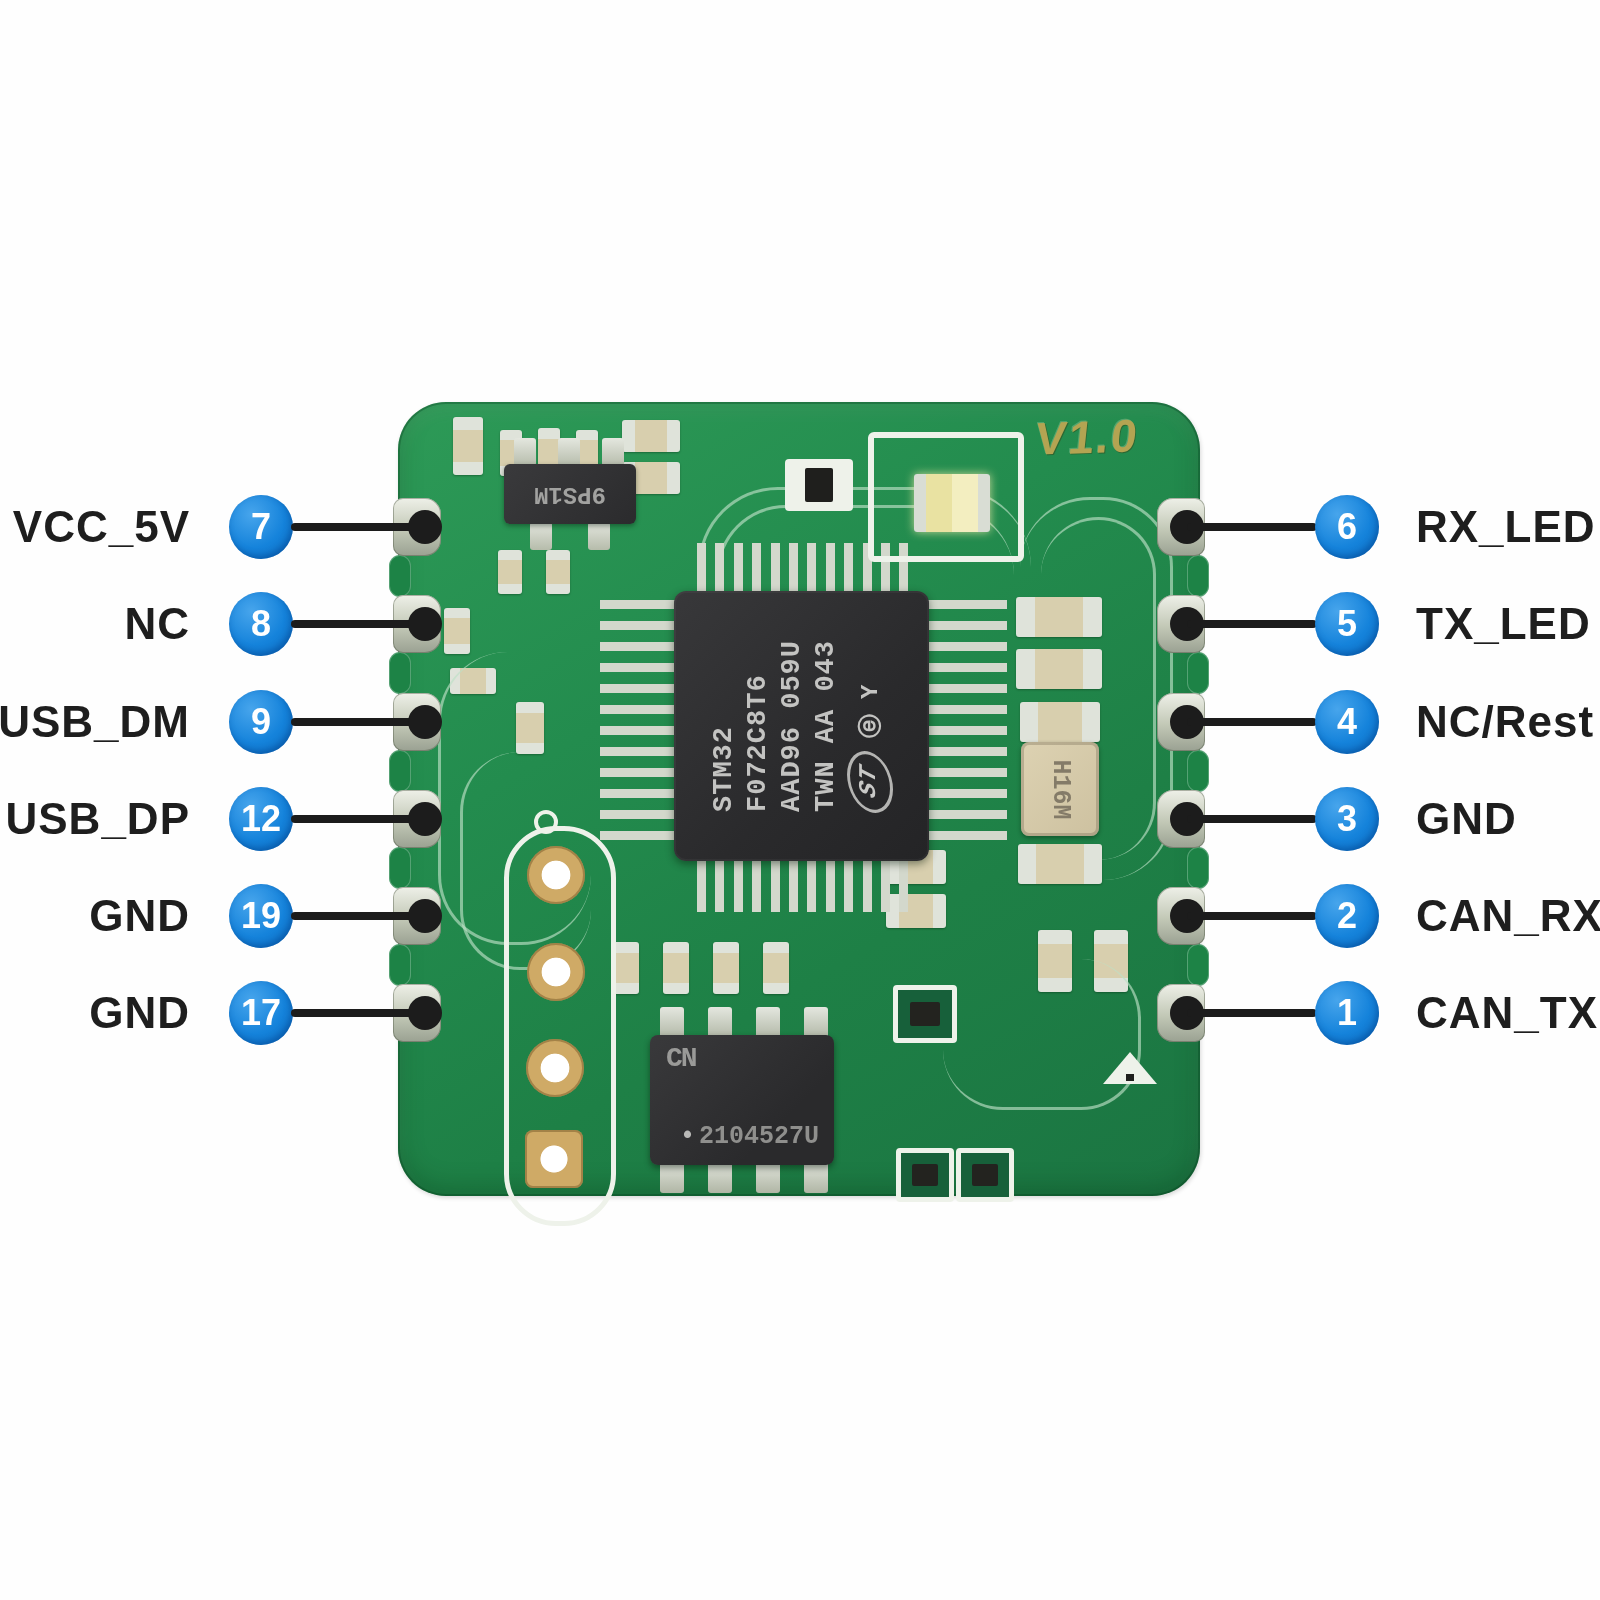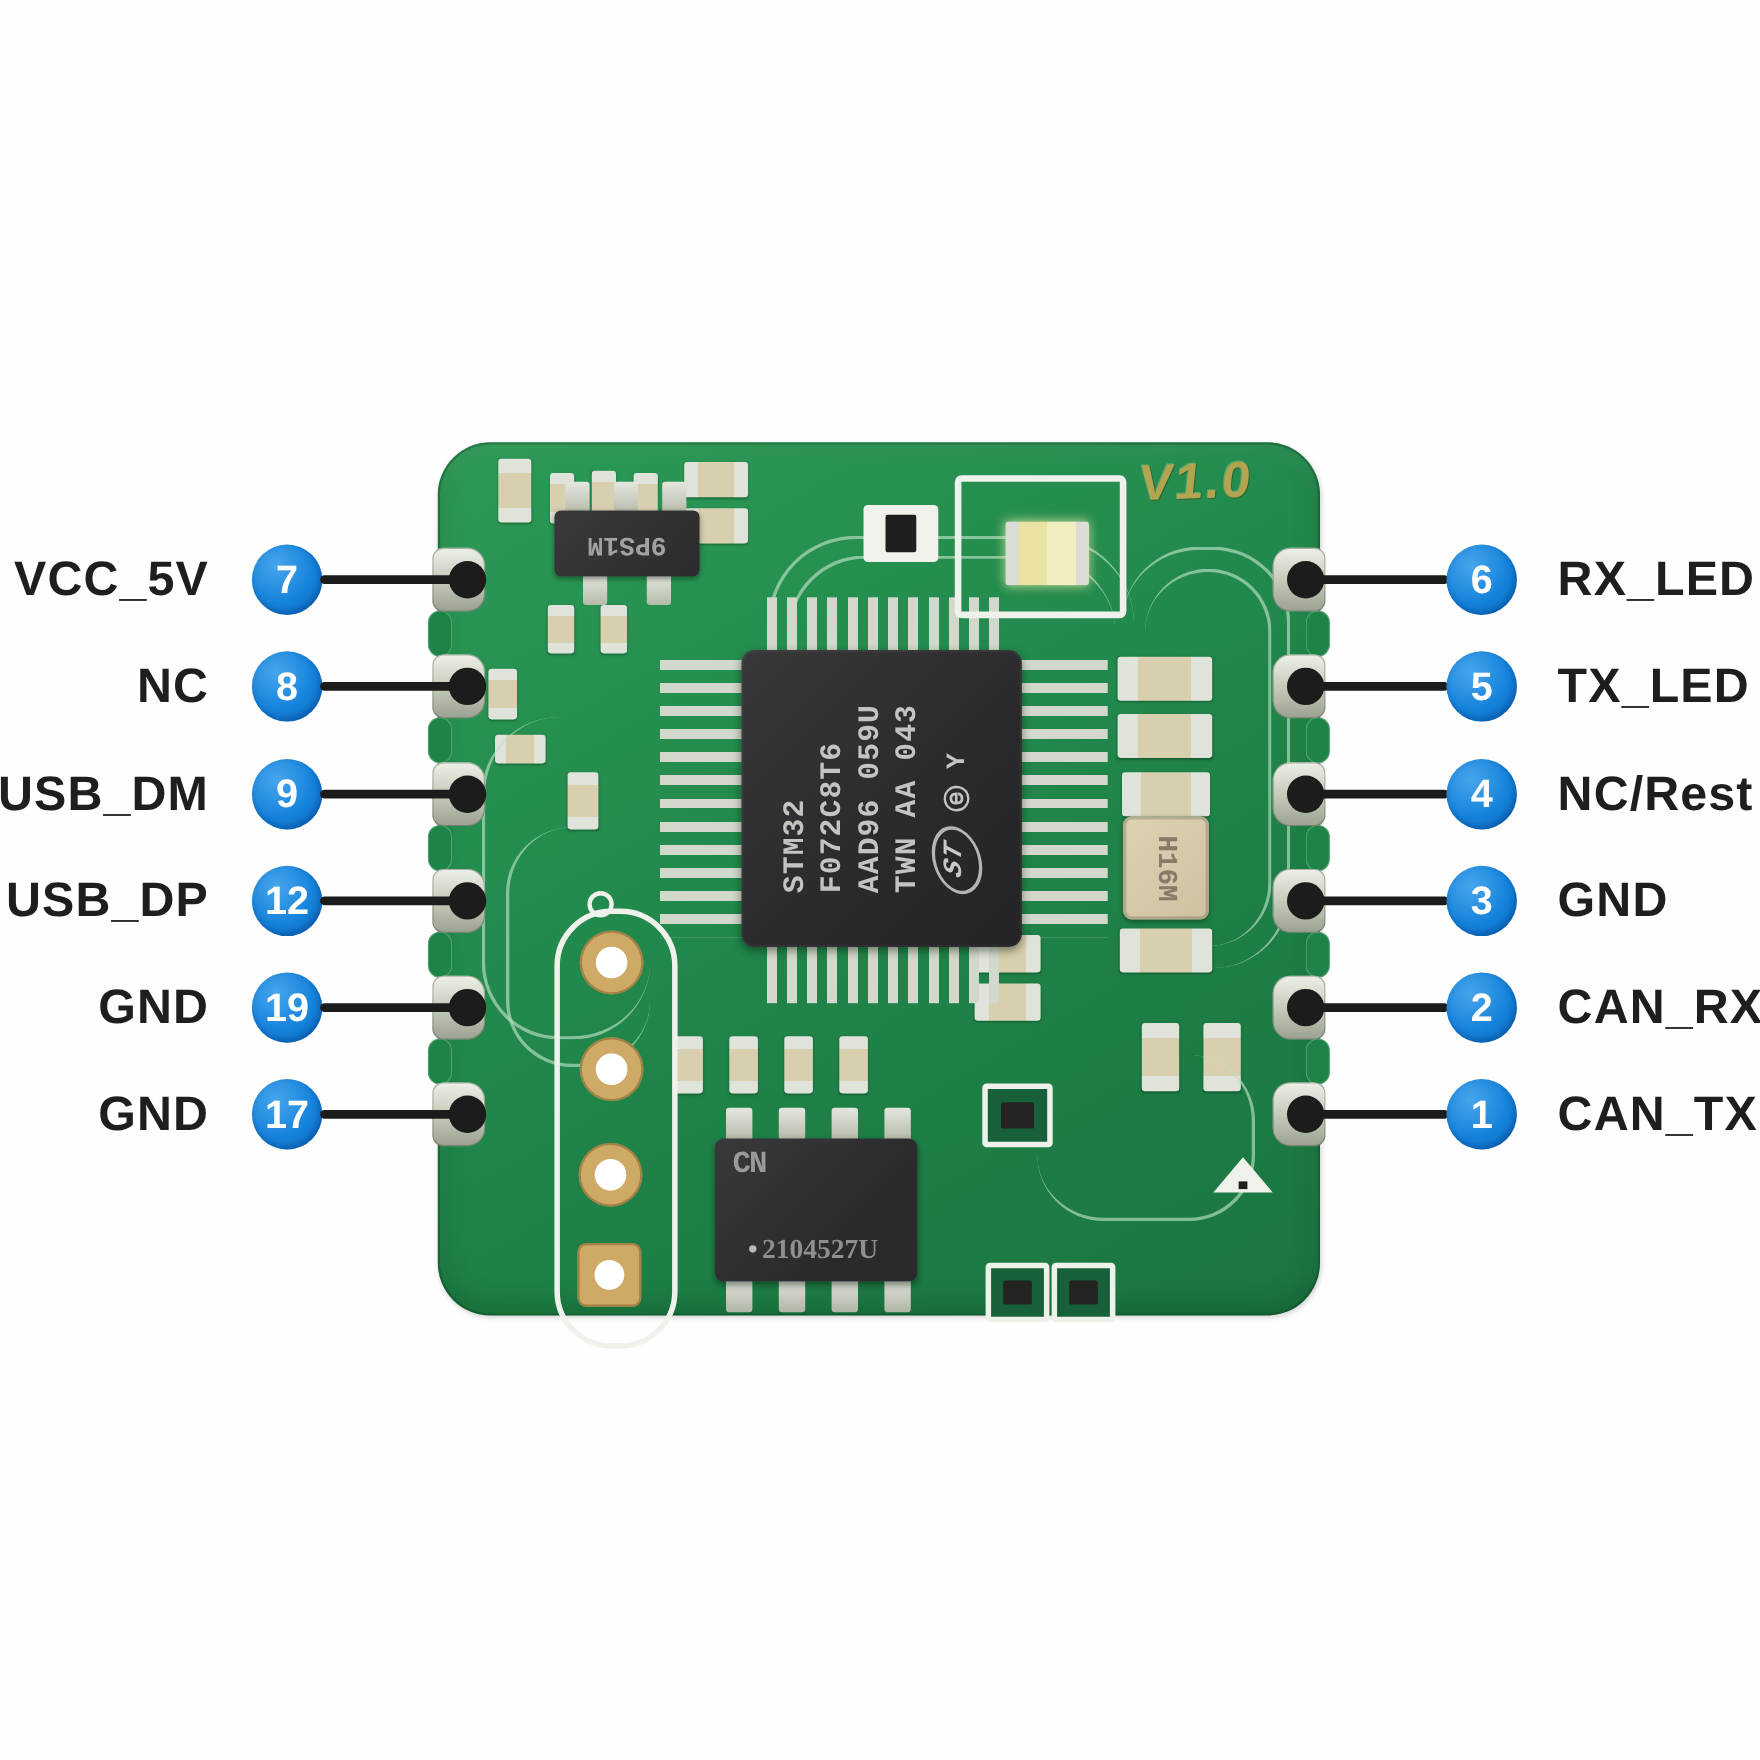--- a/index.html
+++ b/index.html
@@ -65,21 +65,21 @@
   .crystal{position:absolute;left:623px;top:340px;width:78px;height:94px;border-radius:8px;
            background:linear-gradient(135deg,#ddd2b2,#cdc1a0);box-shadow:inset 0 0 0 3px rgba(120,110,85,.35),0 2px 4px rgba(0,25,8,.4);
            display:flex;align-items:center;justify-content:center;z-index:4;}
   .crystal span{transform:rotate(90deg);color:#847b68;font-family:"Liberation Mono",monospace;font-size:25px;font-weight:bold;}
 
   
   .soic{position:absolute;left:252px;top:633px;width:184px;height:130px;border-radius:8px;
         background:linear-gradient(135deg,#39393b,#2a2a2c 70%);z-index:4;box-shadow:0 3px 6px rgba(0,20,5,.45);}
   .soic .cn{position:absolute;left:16px;top:8px;color:#9a9a98;font-family:"Liberation Mono",monospace;
             font-size:28px;font-weight:bold;letter-spacing:-2px;}
-  .soic .mark{position:absolute;left:30px;bottom:14px;color:#8f8f8d;font-family:Liberation Serif, serif;
+  .soic .mark{position:absolute;left:30px;bottom:14px;color:#8f8f8d;font-family:Liberation Mono, monospace;
             font-size:25px;font-weight:bold;margin-top:26px;}
   .soic .mark::before{content:"•";margin-right:4px;color:#b9b9b7;}
   .soic-pin{position:absolute;width:24px;height:32px;background:linear-gradient(180deg,#e4e7df,#b0b6a5);border-radius:3px;z-index:3;}
 
   
   .led-frame{position:absolute;left:470px;top:30px;width:144px;height:118px;border:6px solid #eef2ea;border-radius:6px;z-index:3;}
   .led{position:absolute;left:516px;top:72px;width:76px;height:58px;border-radius:3px;z-index:4;
        background:linear-gradient(90deg,#d9ddd4 0 16%,#e9e2a2 16% 50%,#f3eec0 50% 84%,#d9ddd4 84%);
        box-shadow:0 0 10px rgba(240,235,170,.8);}
   .blackcomp{position:absolute;left:387px;top:57px;width:68px;height:52px;background:#eef2ea;border-radius:4px;z-index:3;}

